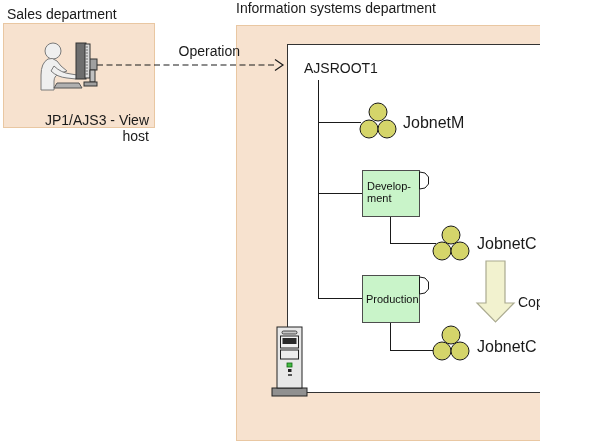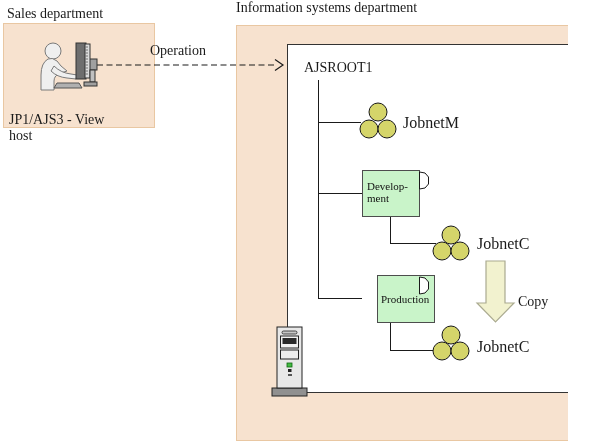--- a/index.html
+++ b/index.html
@@ -1,56 +1,56 @@
 <!DOCTYPE html>
 <html style="--peach-fill: #f7e2cf; --peach-border: #e9c7a2; --group-fill: #c9f4c9; --group-border: #4d4d4d; --jobnet-fill: #d5d56a; --outline: #1a1a1a; --copy-arrow-fill: #f2f2cf; --copy-arrow-border: #aaaa90;"><head>
 <meta charset="utf-8">
 <style>
   html,body{margin:0;padding:0;background:#fff;}
   .canvas{
     position:relative;width:540px;height:447px;background:#fff;
-    font-family:Liberation Serif, serif;color:#1a1a1a;overflow:hidden;padding-left:28px;
+    font-family:Liberation Sans, sans-serif;color:#1a1a1a;overflow:hidden;
   }
   .txt{position:absolute;z-index:6;white-space:nowrap;}
   .pre{white-space:pre-line;}
   .dept-box{
     position:absolute;z-index:1;box-sizing:border-box;
     background:var(--peach-fill);border:1px solid var(--peach-border);
   }
   .white-box{
     position:absolute;z-index:2;box-sizing:border-box;
     left:287px;top:44px;width:300px;height:349px;
     background:#fff;border:1px solid #333;
   }
   .group-box{
     position:absolute;z-index:3;box-sizing:border-box;
     background:var(--group-fill);border:1px solid var(--group-border);
     font-size:11px;line-height:12px;color:#111;
   }
   .overlay{position:absolute;left:0;top:0;z-index:4;pointer-events:none;}
   .fs14{font-size:14px;}
   .fs13{font-size:16px;}
-  .center{text-align:left;}
+  .center{text-align:right;}
 </style>
 </head>
 <body>
 
 <div class="canvas">
 
   <div class="txt fs14" style="left:7px;top:6px;">Sales department</div>
   <div class="txt fs14" style="left:236px;top:0;">Information systems department</div>
 
   <div class="dept-box" style="left:3px;top:23px;width:152px;height:105px;"></div>
   <div class="dept-box" style="left:236px;top:25px;width:373px;height:416px;"></div>
 
   <div class="white-box"></div>
 
   <div class="group-box pre" style="left:362px;top:170px;width:58px;height:47px;padding:9px 0 0 4px;">Develop-
 ment</div>
-  <div class="group-box" style="left:377px;top:275px;width:58px;height:48px;display:flex;align-items:center;padding-left:3px;">Production</div>
+  <div class="group-box" style="left:362px;top:275px;width:58px;height:48px;display:flex;align-items:center;padding-left:3px;">Production</div>
 
   <svg class="overlay" width="612" height="447" viewBox="0 0 612 447">
 
     <g style="stroke:var(--outline);" fill="none" stroke-width="1.2">
       <line x1="97" y1="65" x2="275" y2="65" stroke-dasharray="6 3.5"></line>
       <polyline points="275,59.5 283,65 275,70.5"></polyline>
     </g>
 
     <g style="stroke:var(--outline);" fill="none" stroke-width="1" shape-rendering="crispEdges">
       <path d="M318.5,80 V298.5"></path>

